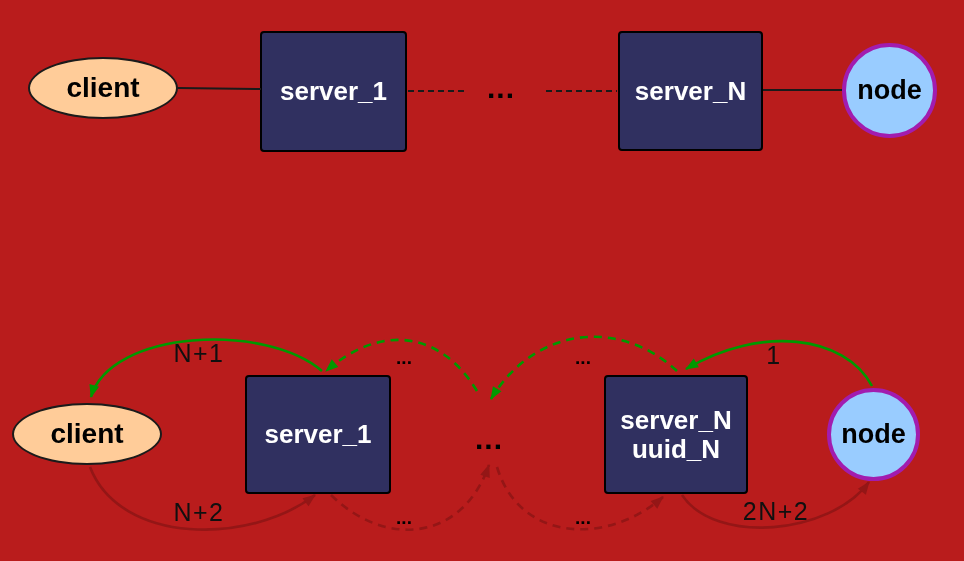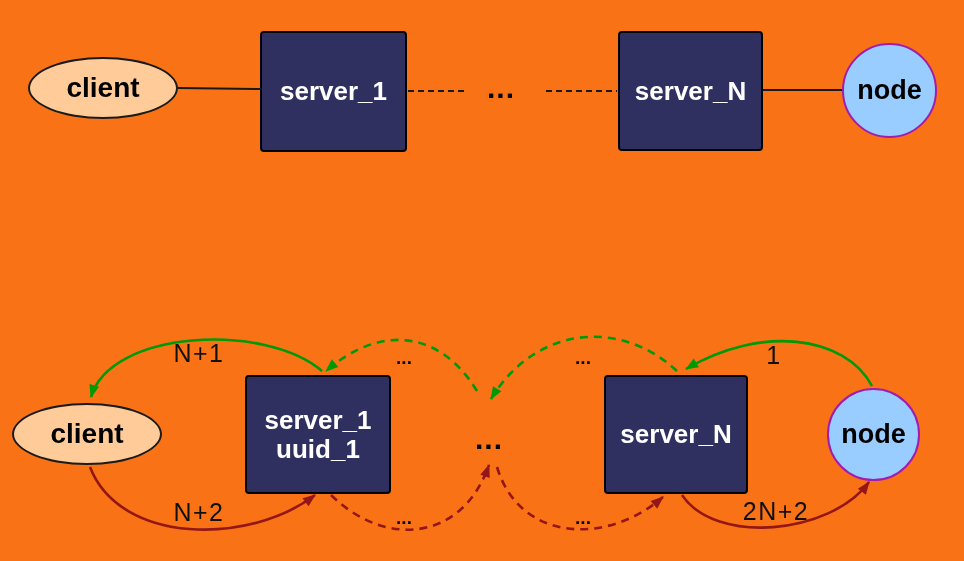--- a/index.html
+++ b/index.html
@@ -1,33 +1,33 @@
 <!DOCTYPE html>
 <html><head>
 <meta charset="utf-8">
 <title>Diagram</title>
 <style>
   html,body{margin:0;padding:0;background:#ffffff;}
   .stage{
-    position:relative;width:964px;height:561px;background:#f97316;overflow:hidden;
+    position:relative;width:964px;height:561px;background:#b91c1c;overflow:hidden;
     font-family:"Liberation Sans",sans-serif;
   }
   .shape{position:absolute;box-sizing:border-box;display:flex;align-items:center;
     justify-content:center;text-align:center;}
   .ellipse{
     background:#ffcc99;border:2px solid #1b1b1b;border-radius:50%;
     font-weight:bold;font-size:28px;color:#000;
   }
   .server{
     background:#303060;border:2.5px solid #000;border-radius:4px;
     color:#ffffff;font-weight:bold;font-size:26px;line-height:29px;
     flex-direction:column;
   }
   .circle{
-    background:#99ccff;border:2px solid #a21caf;border-radius:50%;
+    background:#99ccff;border:4px solid #a21caf;border-radius:50%;
     font-weight:bold;font-size:27px;color:#000;
   }
   svg.overlay{position:absolute;left:0;top:0;pointer-events:none;}
   .blackline{stroke:#1a1a1a;stroke-width:2;fill:none;}
   .blackdash{stroke:#1a1a1a;stroke-width:2;fill:none;stroke-dasharray:6 4;}
   .garc{stroke:#009900;stroke-width:2.6;fill:none;}
   .rarc{stroke:#941616;stroke-width:2.6;fill:none;}
   .dashed{stroke-dasharray:8 6;}
   .lbl{font-family:"Liberation Sans",sans-serif;font-size:25px;fill:#101010;letter-spacing:1.5px;}
   .dots-big{font-family:"Liberation Sans",sans-serif;font-size:30px;font-weight:bold;fill:#000;letter-spacing:1px;}
@@ -53,25 +53,25 @@
   <div class="shape circle" style="left:842px;top:43px;width:95px;height:95px;">
     <span>node</span>
   </div>
 
   <div class="shape ellipse" style="left:12px;top:403px;width:150px;height:62px;">
     <span>client</span>
   </div>
 
   <div class="shape server" style="left:245px;top:375px;width:146px;height:119px;">
     <span>server_1</span>
-    <span>uuid_1</span>
   </div>
 
   <div class="shape server" style="left:604px;top:375px;width:144px;height:119px;">
     <span>server_N</span>
+    <span>uuid_N</span>
   </div>
 
   <div class="shape circle" style="left:827px;top:388px;width:93px;height:93px;">
     <span>node</span>
   </div>
 
   <svg class="overlay" width="964" height="561" viewBox="0 0 964 561">
     <defs>
       <marker id="arrow-green" markerUnits="userSpaceOnUse" markerWidth="16" markerHeight="13" refX="13" refY="6" orient="auto">
         <path d="M1,1 L14,6 L1,11 Z" fill="#009900"></path>

